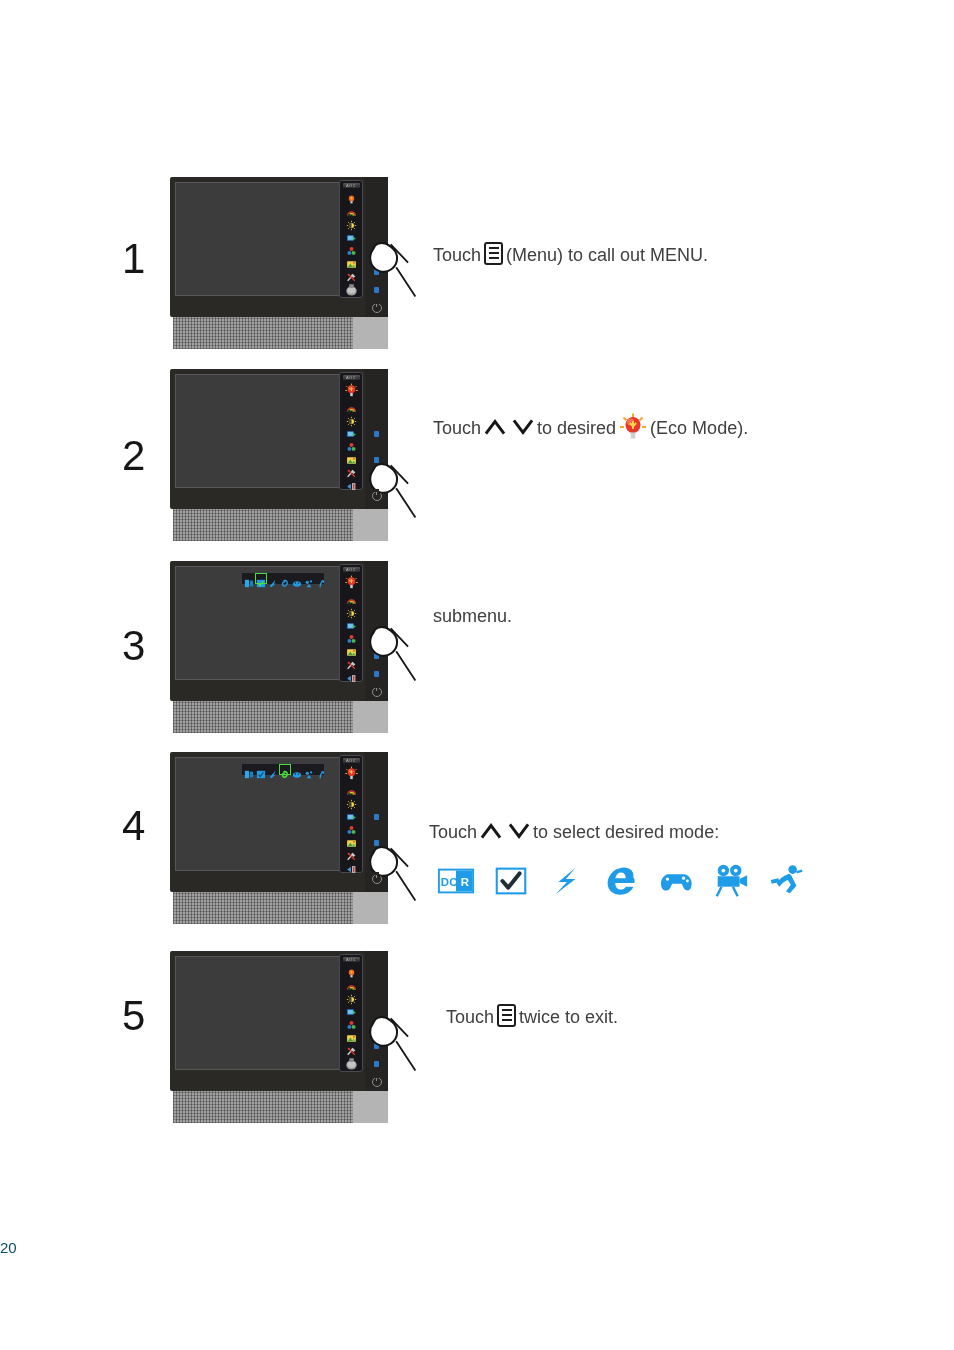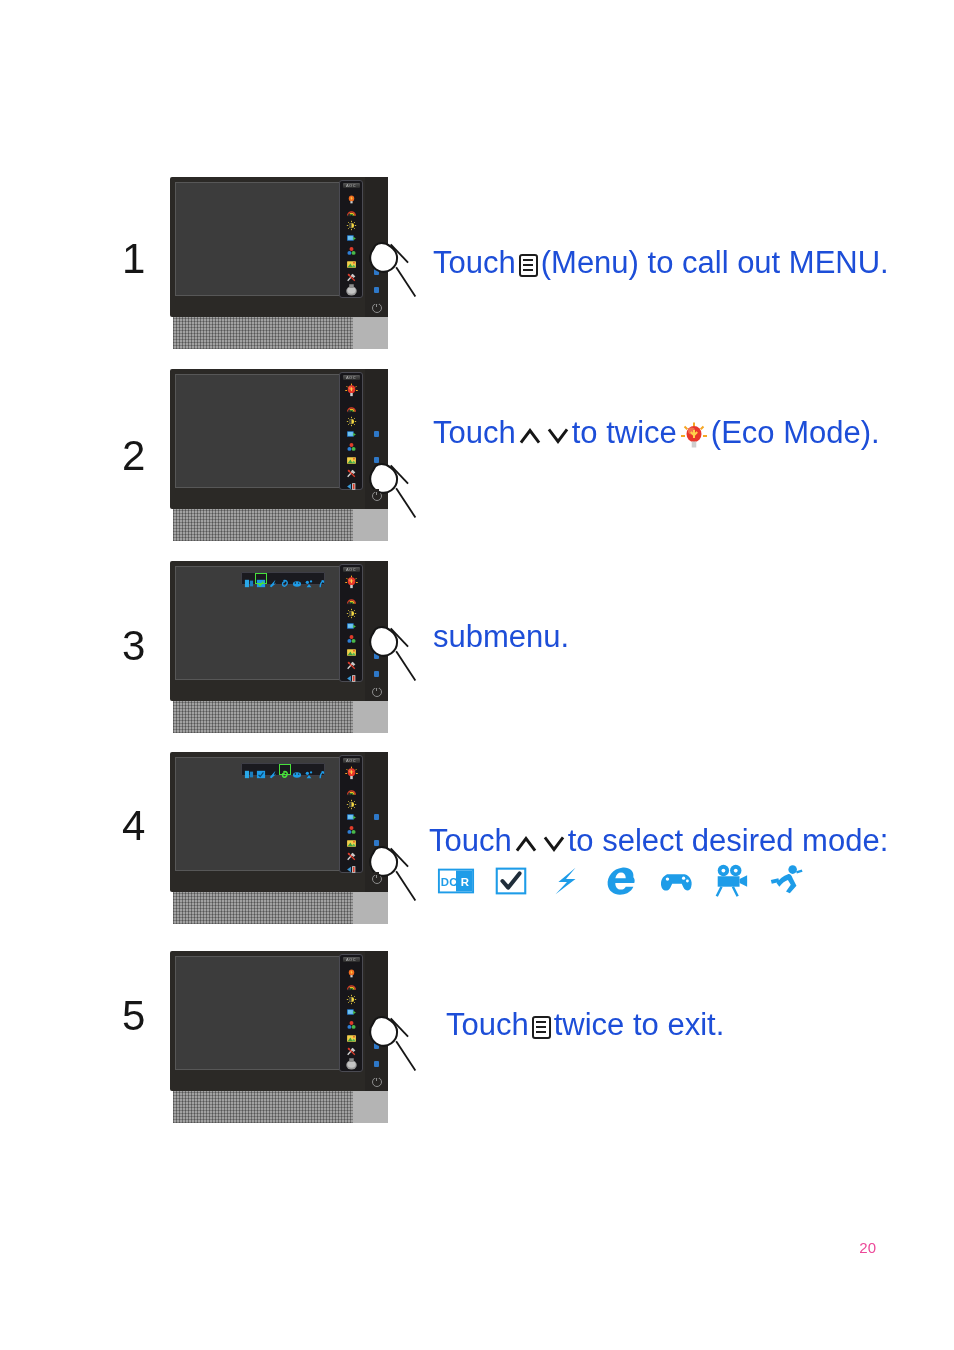--- a/index.html
+++ b/index.html
@@ -183,22 +183,22 @@
     height: 9px;
     position: relative;
   }
   .osd-bar .oi.sel {
     outline: 1px solid #48e03a;
   }
 
   
   .instr {
     position: absolute;
-    font-size: 31px;
-    color: #1d4ed8;
+    font-size: 18px;
+    color: #404040;
     line-height: 1.35;
     font-family: "Liberation Sans", sans-serif;
     white-space: nowrap;
   }
   .instr .line { display: block; }
   .menu-glyph {
     display: inline-block;
     width: 19px;
     height: 23px;
     border: 2px solid #1d1d1d;
@@ -242,23 +242,23 @@
     display: flex;
     align-items: center;
     gap: 17px;
   }
   .mode-icons .mi { width: 38px; height: 38px; }
 
   .page-number {
     position: absolute;
     left: 0;
     width: 876px;
-    text-align: right;
+    text-align: left;
     font-size: 15px;
-    color: #ec4899;
+    color: #0c4a6e;
     font-family: "Liberation Sans", sans-serif;
   }
 </style>
 </head>
 <body>
 
 <div class="page">
 
   <div class="step-number" style="left:122px; top:238px;">1</div>
   <div class="monitor" style="left:170px; top:177px;">
@@ -435,21 +435,21 @@
         <path d="M33 38 L54 70" stroke="#161616" stroke-width="2" fill="none"></path>
       </svg>
     </div>
   </div>
   <div class="instr" style="left:433px; top:412px;">
     <span class="line">
       <span>Touch</span><span class="arrow-up"><svg viewBox="0 0 24 22" width="22" height="20">
             <path d="M3 17 L12 5 L21 17" stroke="#161616" stroke-width="3.2" fill="none" stroke-linecap="square"></path>
           </svg></span><span class="arrow-down"><svg viewBox="0 0 24 22" width="22" height="20">
             <path d="M3 5 L12 17 L21 5" stroke="#161616" stroke-width="3.2" fill="none" stroke-linecap="square"></path>
-          </svg></span><span>to twice</span><span class="bulb-inline"><svg viewBox="0 0 30 30" width="30" height="30">
+          </svg></span><span>to desired</span><span class="bulb-inline"><svg viewBox="0 0 30 30" width="30" height="30">
             <g stroke="#f5a623" stroke-width="2">
               <path d="M15 1.5v4M5.5 5.5l2.8 2.8M24.5 5.5l-2.8 2.8M2 15h4M24 15h4"></path>
             </g>
             <ellipse cx="15" cy="13" rx="7.5" ry="8" fill="#e8372a"></ellipse>
             <ellipse cx="12.5" cy="10" rx="3.6" ry="3.4" fill="#f47a52" opacity="0.85"></ellipse>
             <rect x="12.7" y="20.5" width="4.6" height="6" fill="#cfcfcf"></rect>
             <path d="M15 9 L15 17 M11.8 11 L15 14.2 M18.2 11 L15 14.2" stroke="#ffd24a" stroke-width="2" fill="none"></path>
           </svg></span><span>(Eco Mode).</span>
     </span>
   </div>
@@ -566,21 +566,21 @@
     <div class="mon-base-right"></div>
     <div class="finger" style="left:196px; top:55px;">
       <svg viewBox="0 0 70 80" width="64" height="74">
         <path d="M8 18 C2 26 4 38 14 42 C24 46 34 38 34 28 C34 18 22 10 14 12 C11 13 9 15 8 18Z" fill="#ffffff" stroke="#161616" stroke-width="2.2"></path>
         <path d="M27 13 L46 33" stroke="#161616" stroke-width="2" fill="none"></path>
         <path d="M33 38 L54 70" stroke="#161616" stroke-width="2" fill="none"></path>
       </svg>
     </div>
   </div>
   <div class="instr" style="left:433px; top:604px;">
-    <span class="line" style="margin-top:12px;">submenu.</span>
+    <span class="line" style="margin-top:0;">submenu.</span>
   </div>
 
   <div class="step-number" style="left:122px; top:805px;">4</div>
   <div class="monitor" style="left:170px; top:752px;">
     <div class="mon-body">
       <div class="mon-screen"></div>
       <div class="mon-rightpanel"></div>
 
       <div class="osd-bar" style="left:71px; top:11px; width:84px;">
         <div class="oi"><svg viewBox="0 0 12 11" width="10" height="9">

